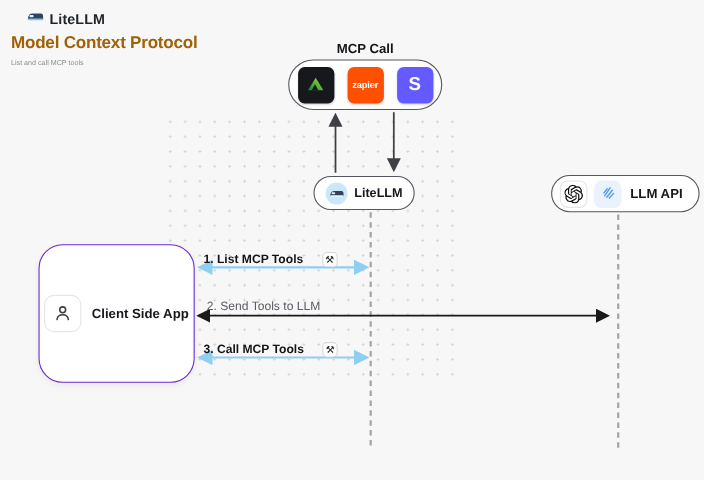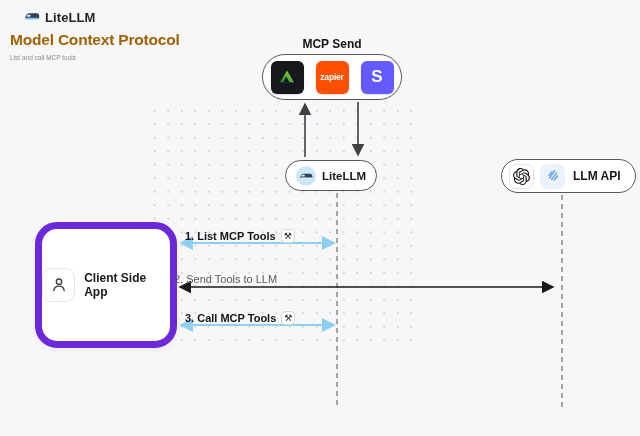--- a/index.html
+++ b/index.html
@@ -52,31 +52,31 @@
   
   .llmapi-box { left:501px; top:159px; width:135px; height:34px; border-radius:17px; justify-content:flex-start; gap:6px; padding-left:7px;text-align:center; }
   .mini-sq { width:25px; height:25px; border-radius:7px; display:flex; align-items:center; justify-content:center; }
   .mini-sq.openai { background:#fff; border:1px solid #e4e4e7; }
   .mini-sq.provider { background:#eaf2fd; }
   .llmapi-box .lbl { font-size:12px; font-weight:700; color:#17181c; margin-left:2px; }
 
   
   .client-box {
     left:35px; top:222px; width:142px; height:126px; background:#fff;
-    border:7px solid #6d28d9; border-radius:22px;
+    border:1px solid #6d28d9; border-radius:22px;
     box-shadow:0 2px 6px rgba(0,0,0,.05);
     display:flex; align-items:center; justify-content:center; gap:9px; z-index:2;
   }
   .client-icon-sq { width:34px; height:34px; background:#fff; border:1px solid #e6e6e9; border-radius:9px; display:flex; align-items:center; justify-content:center; }
   .client-box .lbl { font-size:12px; font-weight:600; color:#17181c; }
 
   
-  .flow-label { display:flex; align-items:center; gap:5px; z-index:3; font-size:11px; font-weight:600; color:#141417; }
+  .flow-label { display:flex; align-items:center; gap:17px; z-index:3; font-size:11px; font-weight:600; color:#141417; }
   .flow-1 { left:185px; top:229px; }
-  .flow-2 { left:174px; top:273px; color:#5a5b63; font-weight:500; }
+  .flow-2 { left:188px; top:273px; color:#5a5b63; font-weight:500; }
   .flow-3 { left:185px; top:311px; }
   .tool-badge {
     width:14px; height:14px; border:1px solid #d7d7dc; border-radius:4px; background:#fff;
     display:inline-flex; align-items:center; justify-content:center;
     font-size:9px; color:#17181c; font-weight:400;
   }
 </style>
 </head>
 <body>
 
@@ -112,21 +112,21 @@
       <path d="M2 12 Q2 4 9 4 H19.5 Q22.8 4 22.8 8.5 V12 Z" fill="#33415c"></path>
       <rect x="2" y="10.6" width="20.8" height="2.6" rx="1.3" fill="#7cc4ee"></rect>
       <rect x="4.2" y="6" width="5.6" height="3" rx="1" fill="#dcedf9"></rect>
     </svg>
   </span>
   <span class="name">LiteLLM</span>
 </div>
 <div class="abs title">Model Context Protocol</div>
 <div class="abs subtitle">List and call MCP tools</div>
 
-<div class="abs mcp-label">MCP Send</div>
+<div class="abs mcp-label">MCP Call</div>
 <div class="abs pill mcp-box">
   <div class="tool-sq" style="background:#17181c;">
     <svg width="22" height="22" viewBox="0 0 24 24">
       <defs>
         <linearGradient id="g-tri" x1="0" y1="1" x2="1" y2="0">
           <stop offset="0" stop-color="#15803d"></stop>
             <stop offset="1" stop-color="#a3e635"></stop>
         </linearGradient>
       </defs>
       <path d="M12 5 L19.6 17.6 H4.4 Z" fill="url(#g-tri)"></path>

